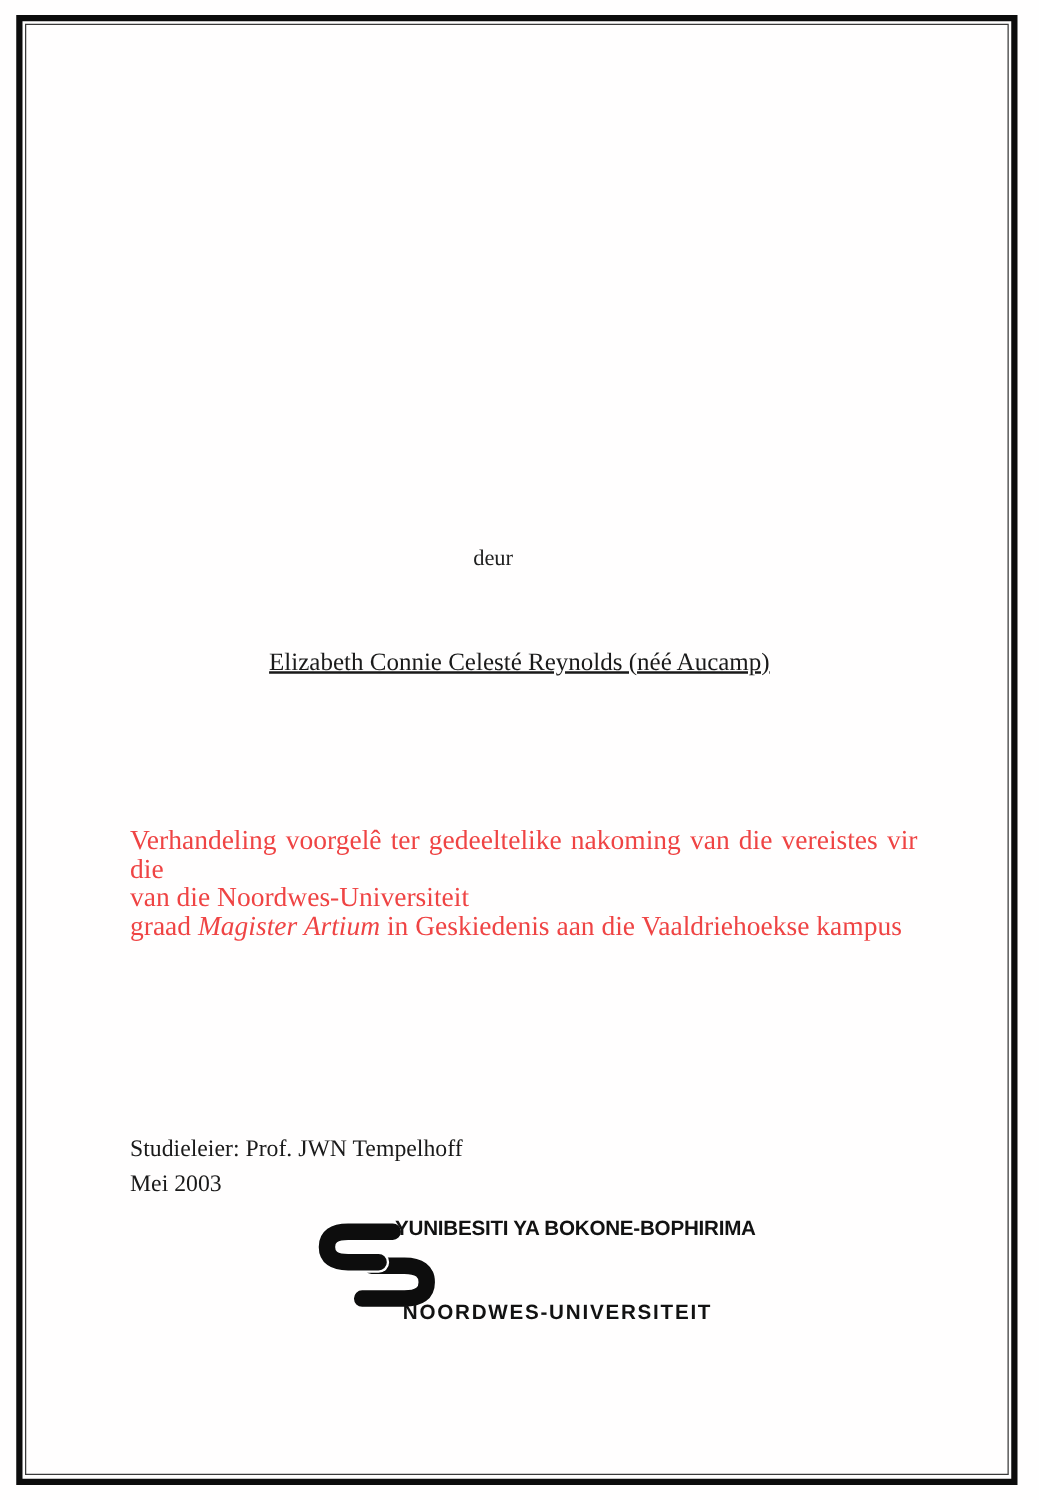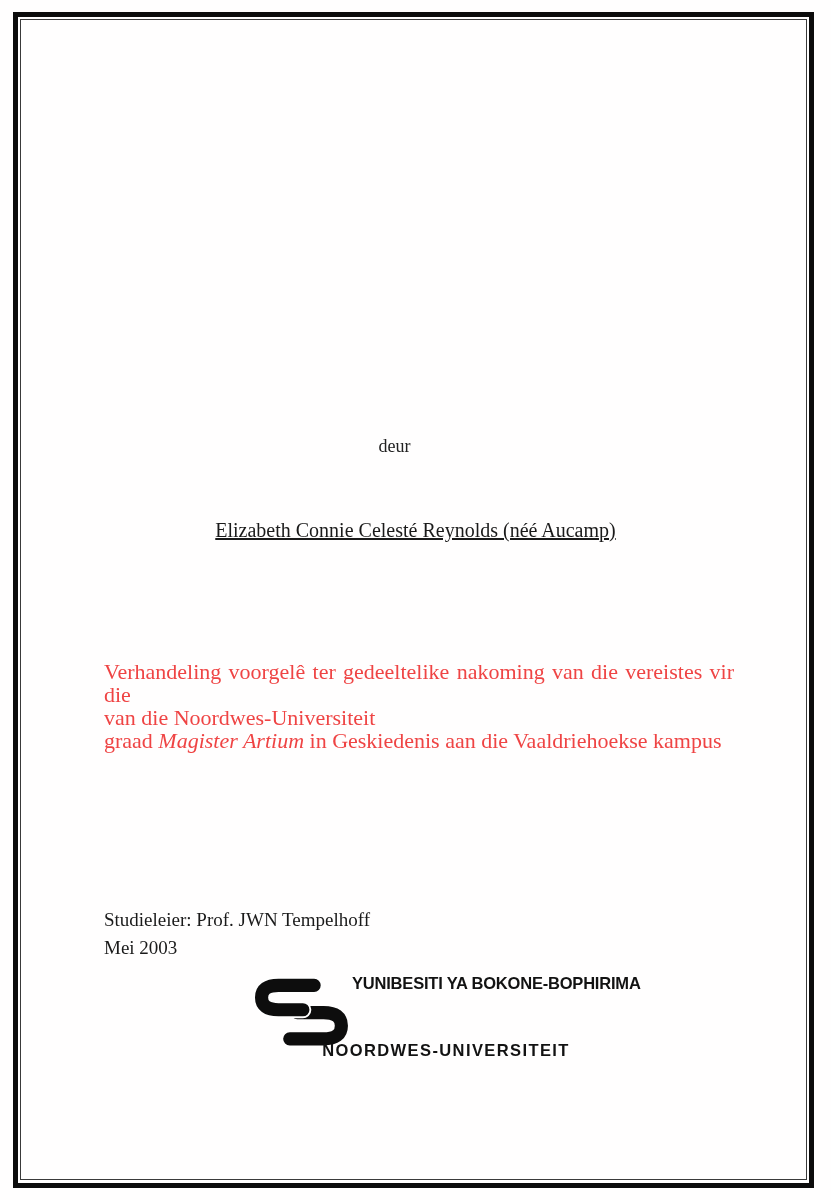--- a/index.html
+++ b/index.html
@@ -80,21 +80,21 @@
     position: absolute;
     left: 62px; top: 2px; width: 260px;
     text-align: center;
     font-family: "Liberation Sans", sans-serif;
     font-weight: bold;
     font-size: 16.5px;
     line-height: 18.6px;
     color: #121212;
     white-space: nowrap;
   }
-  .logo-text .l1 { letter-spacing: -0.2px; margin-left: 36px; }
+  .logo-text .l1 { letter-spacing: -0.2px; }
   .logo-text .l2 { letter-spacing: 1.5px; }
   .logo-text .l3 { letter-spacing: 1.4px; margin-top: 48px; }
 </style>
 </head>
 <body>
 
 <div class="page">
 
   <div class="frame-outer"></div>
   <div class="frame-inner"></div>

